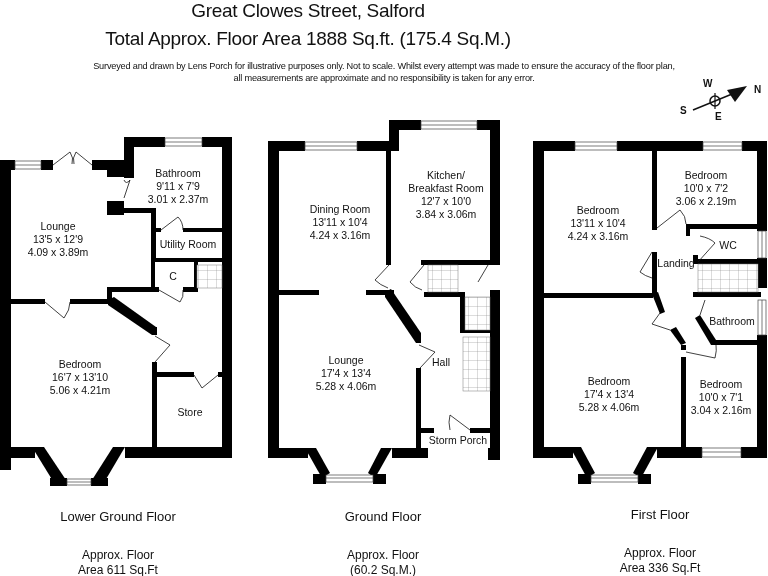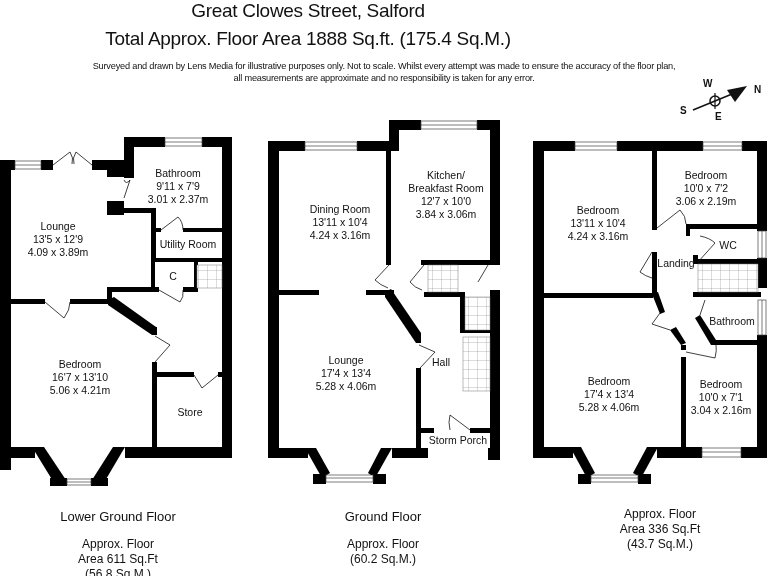--- a/index.html
+++ b/index.html
@@ -4,32 +4,32 @@
 <style>
   html, body { margin:0; padding:0; background:#ffffff; }
   body { width:768px; height:576px; position:relative; overflow:hidden; font-family:"Liberation Sans", sans-serif; color:#111; }
   .title { position:absolute; left:0; width:616px; text-align:center; font-size:19px; line-height:22px; letter-spacing:-0.3px; }
   .t1 { top:0px; }
   .t2 { top:28px; }
   .disclaimer { position:absolute; top:60px; left:0; width:768px; text-align:center; font-size:9.2px; line-height:12px; letter-spacing:-0.2px; }
   svg.plan { position:absolute; left:0; top:0; }
   .rl { font-family:"Liberation Sans", sans-serif; font-size:10.5px; fill:#111; text-anchor:middle; }
   .floor-block { position:absolute; text-align:center; font-size:12px; }
-  .floor-name { font-size:13px; margin-bottom:13px; }
+  .floor-name { font-size:13px; margin-bottom:24px; }
   .floor-area { font-size:12px; line-height:15px; }
   .compass { position:absolute; left:675px; top:78px; width:90px; height:50px; }
   .compass-letter { position:absolute; font-size:10px; font-weight:bold; }
 </style>
 </head>
 <body>
 
 <div class="title t1">Great Clowes Street, Salford</div>
 <div class="title t2">Total Approx. Floor Area 1888 Sq.ft. (175.4 Sq.M.)</div>
 <div class="disclaimer">
-  <div>Surveyed and drawn by Lens Media for illustrative purposes only. Not to scale. Whilst every attempt was made to ensure the accuracy of the floor plan,</div>
+  <div>Surveyed and drawn by Lens Porch for illustrative purposes only. Not to scale. Whilst every attempt was made to ensure the accuracy of the floor plan,</div>
   <div>all measurements are approximate and no responsibility is taken for any error.</div>
 </div>
 
 <div class="compass">
   <svg width="90" height="50" viewBox="0 0 90 50">
     <line x1="18" y1="32" x2="62" y2="14" stroke="#111" stroke-width="1.5"></line>
     <polygon points="52,12 72,8 60,24" fill="#111"></polygon>
     <circle cx="40" cy="23" r="5" fill="none" stroke="#111" stroke-width="1.5"></circle>
     <line x1="40" y1="15" x2="40" y2="31" stroke="#111" stroke-width="1.2"></line>
   </svg>
@@ -278,16 +278,17 @@
   <div class="floor-area">Approx. Floor</div>
   <div class="floor-area">Area 611 Sq.Ft</div>
   <div class="floor-area">(56.8 Sq.M.)</div>
 </div>
 <div class="floor-block" style="left:308px; top:509px; width:150px;">
   <div class="floor-name">Ground Floor</div>
   <div class="floor-area">Approx. Floor</div>
   <div class="floor-area">(60.2 Sq.M.)</div>
 </div>
 <div class="floor-block" style="left:590px; top:507px; width:140px;">
+  <div class="floor-name">First Floor</div>
   <div class="floor-area">Approx. Floor</div>
   <div class="floor-area">Area 336 Sq.Ft</div>
   <div class="floor-area">(43.7 Sq.M.)</div>
 </div>
 
 </body></html>

